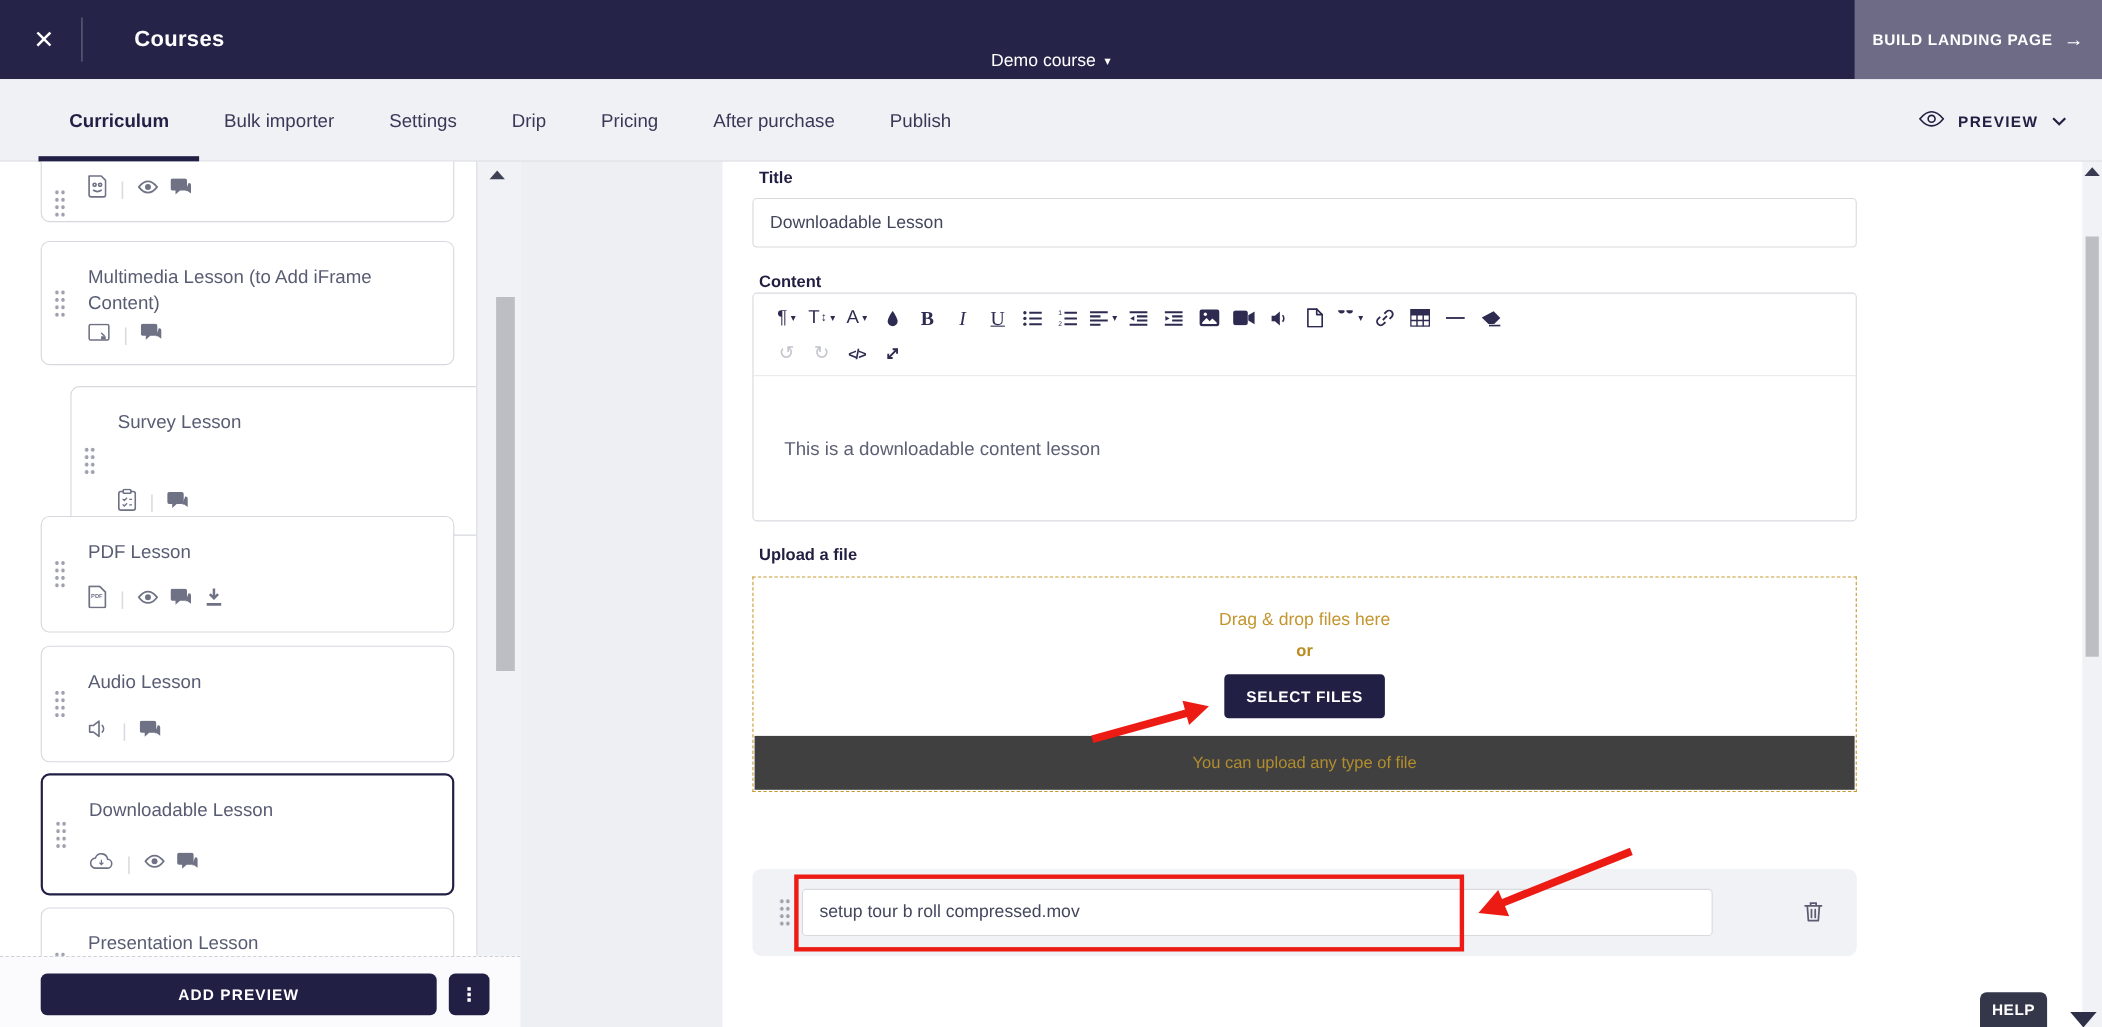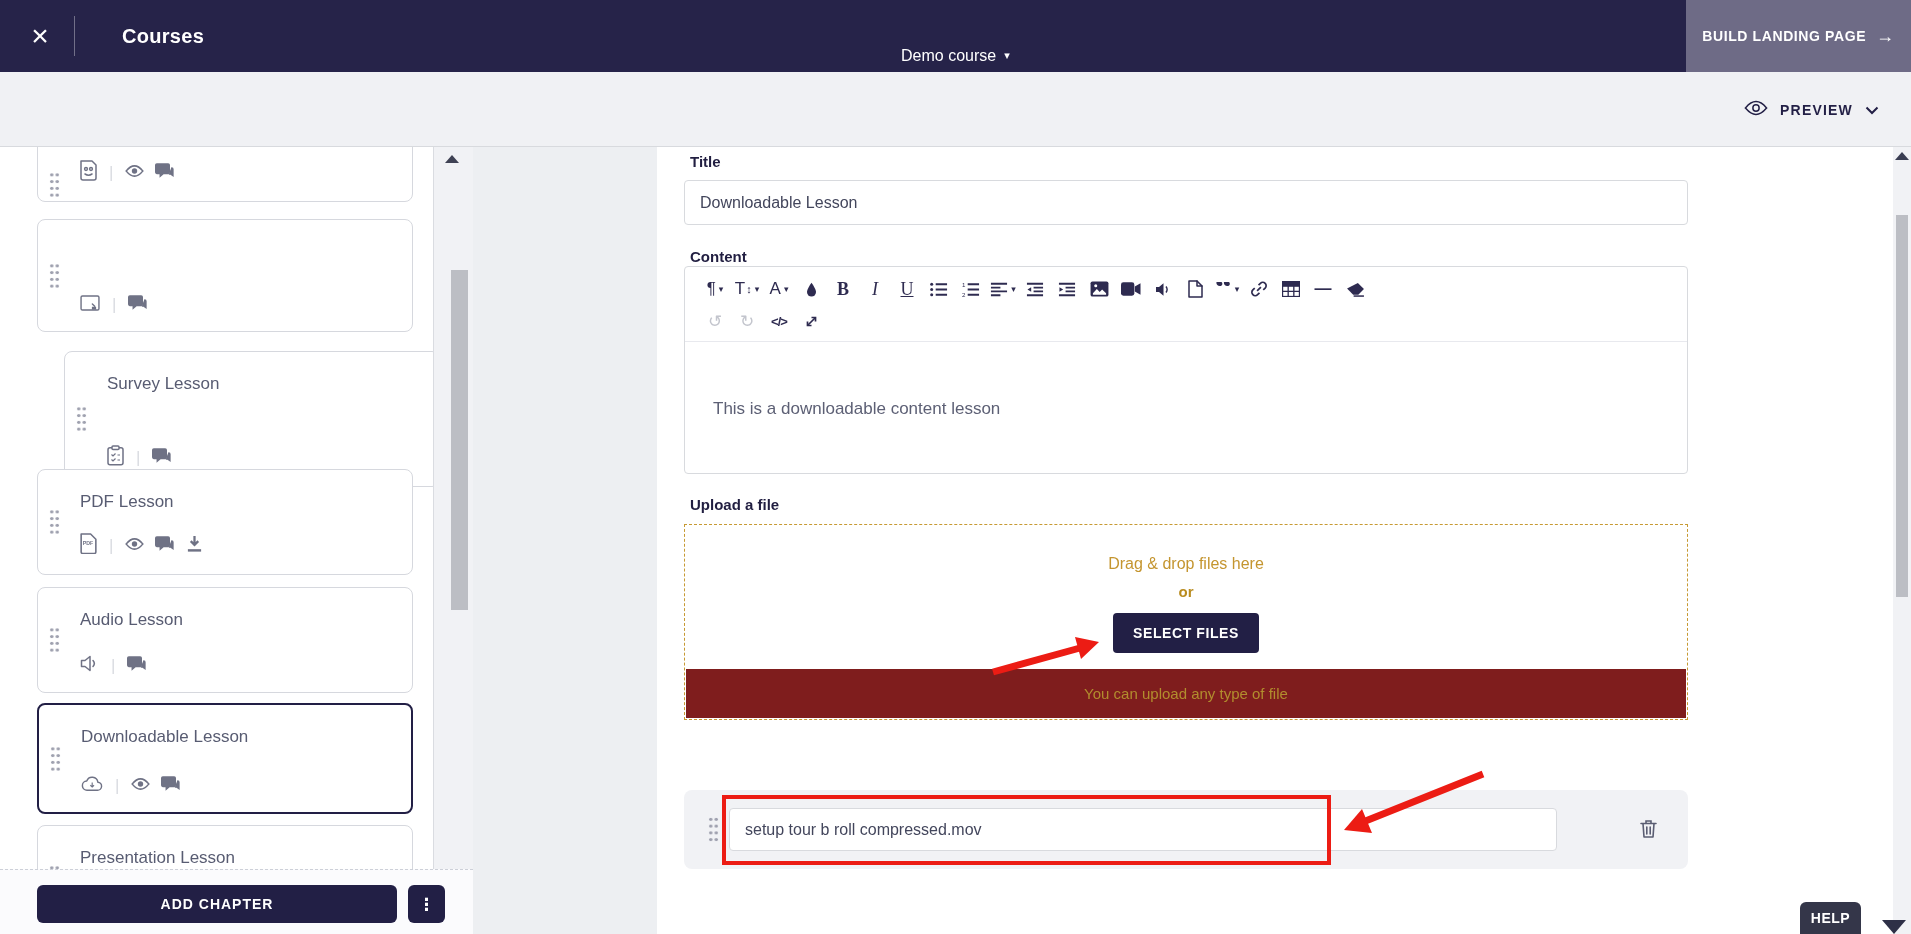--- a/index.html
+++ b/index.html
@@ -71,21 +71,21 @@
   .tbi .code-t{font-size:13px;font-weight:bold;letter-spacing:-1px;}
   .tbi.gray{color:#c3c5cd;}
   .ed-body{position:absolute;left:0;top:74px;right:0;bottom:0;border-top:1px solid #e8e9ee;}
   .ed-text{position:absolute;left:28px;top:57px;font-size:17px;color:#5d6075;}
 
   .dropzone{position:absolute;left:27px;top:377px;width:1004px;height:196px;border:1px dashed #c79a33;background:#fff;}
   .dz-head{position:absolute;left:0;right:0;top:30px;text-align:center;color:#c4952f;font-size:16px;}
   .dz-or{position:absolute;left:0;right:0;top:58px;text-align:center;color:#b98c1f;font-size:15px;font-weight:bold;}
   .dz-btn{position:absolute;left:50%;top:88px;transform:translateX(-50%);width:146px;height:40px;background:#221f45;color:#fff;
         border:none;border-radius:4px;font-size:14px;font-weight:bold;letter-spacing:.6px;cursor:pointer;}
-  .dz-note{position:absolute;left:1px;right:1px;bottom:1px;height:49px;background:#7f1d1d;color:#b28d2e;
+  .dz-note{position:absolute;left:1px;right:1px;bottom:1px;height:49px;background:#404040;color:#b28d2e;
         font-size:15px;display:flex;align-items:center;justify-content:center;margin-top:40px;}
 
   .file-row{position:absolute;left:27px;top:643px;width:1004px;height:79px;background:#f1f2f5;border-radius:8px;}
   .file-row .drag{position:absolute;left:24px;top:26px;width:11px;height:27px;
         background-image:radial-gradient(circle,#9fa1af 1.5px,transparent 1.8px);background-size:5.5px 6.75px;cursor:grab;}
   .file-input{left:45px;top:18px;width:828px;height:43px;}
   .trash{position:absolute;right:31px;top:29px;color:#5a5d72;cursor:pointer;display:flex;}
 
   
   .red-rect{position:absolute;left:722px;top:795px;width:609px;height:70px;border:4px solid #ec1c14;z-index:40;pointer-events:none;}
@@ -112,20 +112,29 @@
       <span>Demo course</span>
       <span class="caret">▾</span>
     </div>
     <div class="tb-build">
       <span>BUILD LANDING PAGE</span>
       <span class="arr">→</span>
     </div>
   </div>
 
   <div class="tabbar">
+    <div class="tabs">
+        <div class="tab active">Curriculum</div>
+        <div class="tab">Bulk importer</div>
+        <div class="tab">Settings</div>
+        <div class="tab">Drip</div>
+        <div class="tab">Pricing</div>
+        <div class="tab">After purchase</div>
+        <div class="tab">Publish</div>
+      </div>
     <div class="preview">
       <span><svg width="24" height="16" viewBox="0 0 26 17">
             <path d="M13 1.5C7 1.5 2.8 7 1.5 8.5 2.8 10 7 15.5 13 15.5s10.2-5.5 11.5-7C23.2 7 19 1.5 13 1.5z" fill="none" stroke="currentColor" stroke-width="1.6"></path>
             <circle cx="13" cy="8.5" r="3.4" fill="none" stroke="currentColor" stroke-width="1.6"></circle>
           </svg></span>
       <span>PREVIEW</span>
       <span><svg width="14" height="9" viewBox="0 0 14 9">
             <path d="M1.5 1.5 7 7l5.5-5.5" fill="none" stroke="currentColor" stroke-width="2"></path>
           </svg></span>
     </div>
@@ -147,20 +156,21 @@
               <circle cx="12" cy="8.5" r="3.4" fill="currentColor"></circle>
             </svg></span>
           <span><svg width="20" height="16" viewBox="0 0 22 17">
               <path d="M2 0h12.5A2 2 0 0 1 16.5 2v8a2 2 0 0 1-2 2H9.5L5 16v-4H2a2 2 0 0 1-2-2V2A2 2 0 0 1 2 0z" fill="currentColor"></path>
               <path d="M18 4.5h.5a2 2 0 0 1 2 2V15l-3.5-2.5h-2" fill="currentColor"></path>
             </svg></span>
         </div>
       </div>
       <div class="card" style="top: 72px; height: 113px;">
         <span class="drag" style="top: 50%; transform: translateY(-50%);"></span>
+        <div class="card-title">Multimedia Lesson (to Add iFrame Content)</div>
         <div class="card-icons">
           <span><svg width="20" height="16" viewBox="0 0 21 17">
               <rect x="1" y="1" width="19" height="15" rx="1.5" stroke="currentColor" stroke-width="1.5" fill="none" stroke-linecap="round" stroke-linejoin="round"></rect>
               <path d="M12.5 12.5h4.5v3h-4.5z" fill="currentColor"></path>
               <path d="M13 9.5 15.5 12" stroke="currentColor" stroke-width="1.5" fill="none" stroke-linecap="round" stroke-linejoin="round"></path>
             </svg></span>
           <span class="sep">|</span>
           <span><svg width="20" height="16" viewBox="0 0 22 17">
               <path d="M2 0h12.5A2 2 0 0 1 16.5 2v8a2 2 0 0 1-2 2H9.5L5 16v-4H2a2 2 0 0 1-2-2V2A2 2 0 0 1 2 0z" fill="currentColor"></path>
               <path d="M18 4.5h.5a2 2 0 0 1 2 2V15l-3.5-2.5h-2" fill="currentColor"></path>
@@ -245,21 +255,21 @@
         <div class="card-title">Presentation Lesson</div>
       </div>
     </div>
 
   <div class="sb-scroll">
     <div class="sb-up"></div>
     <div class="sb-thumb"></div>
   </div>
 
   <div class="side-foot">
-    <button class="add-chapter">ADD CHAPTER</button>
+    <button class="add-chapter">ADD PREVIEW</button>
     <button class="kebab">⋮</button>
   </div>
 
   <div class="gutter"></div>
 
   <div class="main">
     <div class="flabel" style="left:33px;top:6px;">Title</div>
     <input class="tinput" style="left: 27px; top: 33px; width: 1004px; height: 45px;" value="Downloadable Lesson">
 
     <div class="flabel" style="left:33px;top:101px;">Content</div>

